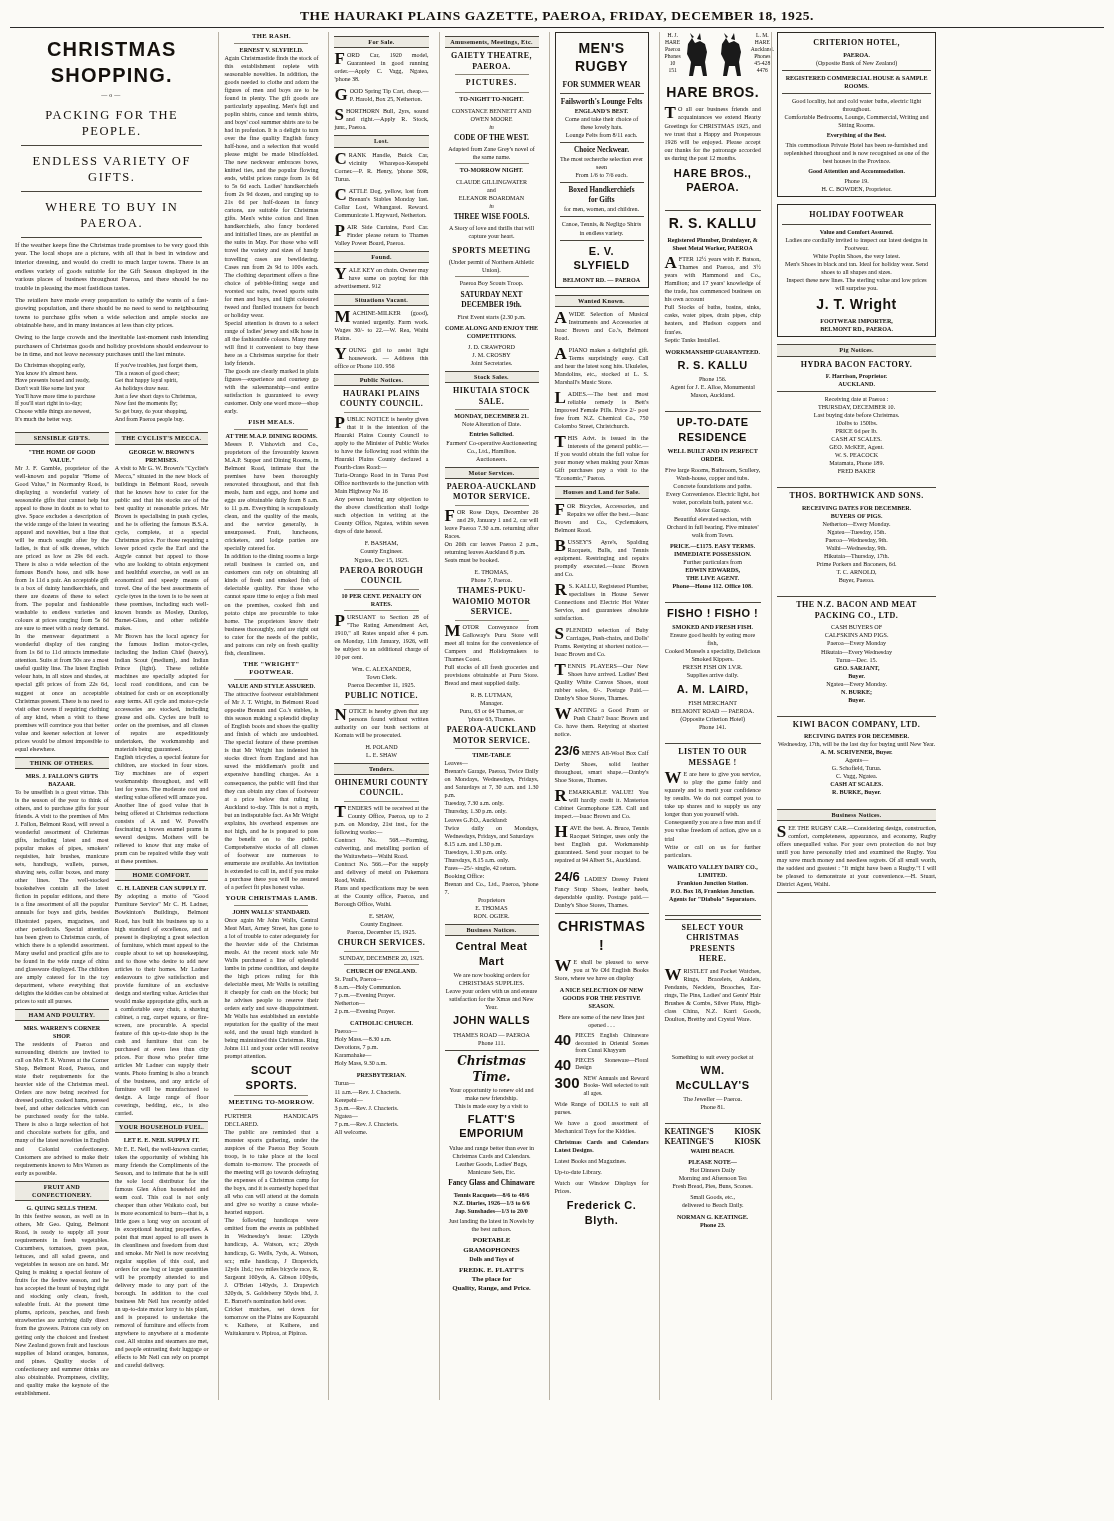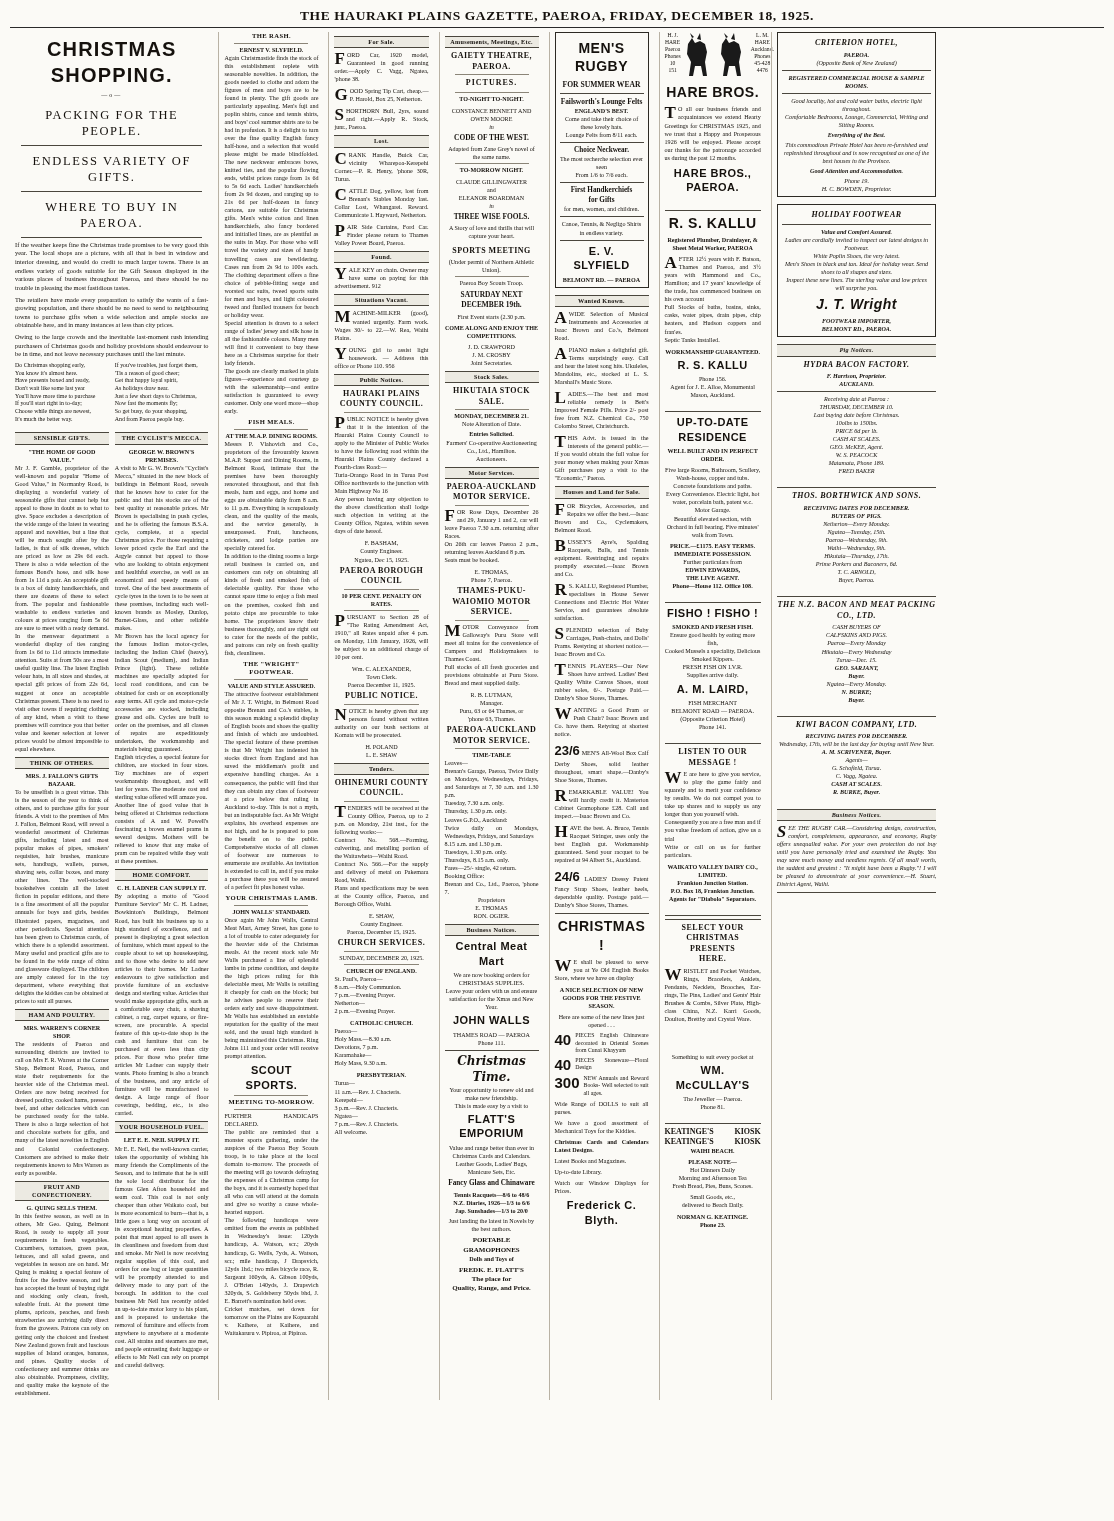--- a/index.html
+++ b/index.html
@@ -39,21 +39,21 @@
     line-height:1.32;
     text-align:justify;
   }
   .col:first-child{border-left:none;}
   .c1{width:18.6%;}
   .c2{width:9.6%;}
   .c3{width:9.6%;}
   .c4{width:9.6%;}
   .c5{width:9.6%;}
   .c6{width:9.8%;}
-  .c9{width:15.6%;font-style:italic;}
+  .c9{width:15.6%;}
 
   .ad{
     margin-bottom:7px;
     padding-bottom:5px;
   }
   .box{
     border:1px solid #2d2a24;
     padding:3px 4px;
     margin-bottom:7px;
   }
@@ -553,21 +553,21 @@
         <hr class="hrfull">
         <div class="ctr bold" style="font-size:7.4px">Failsworth's Lounge Felts</div>
         <div class="ctr bold">ENGLAND'S BEST.</div>
         <div class="ctr" style="white-space:pre-line">Come and take their choice of these lovely hats.
 Lounge Felts from 8/11 each.</div>
         <hr class="hrfull">
         <div class="ctr bold" style="font-size:7.2px">Choice Neckwear.</div>
         <div class="ctr" style="white-space:pre-line">The most recherche selection ever seen
 From 1/6 to 7/6 each.</div>
         <hr class="hrfull">
-        <div class="ctr bold" style="white-space:pre-line;font-size:7.2px">First Handkerchiefs
+        <div class="ctr bold" style="white-space:pre-line;font-size:7.2px">Boxed Handkerchiefs
 for Gifts</div>
         <div class="ctr">for men, women, and children.</div>
         <hr class="hrfull">
         <div class="ctr">Canoe, Tennis, &amp; Negligo Shirts in endless variety.</div>
         <hr class="hrfull">
         <div class="hdbig">E. V. SLYFIELD</div>
         <div class="ctr bold">BELMONT RD. — PAEROA</div>
       </div>
 
       <div class="classhead">Wanted Known.</div>

